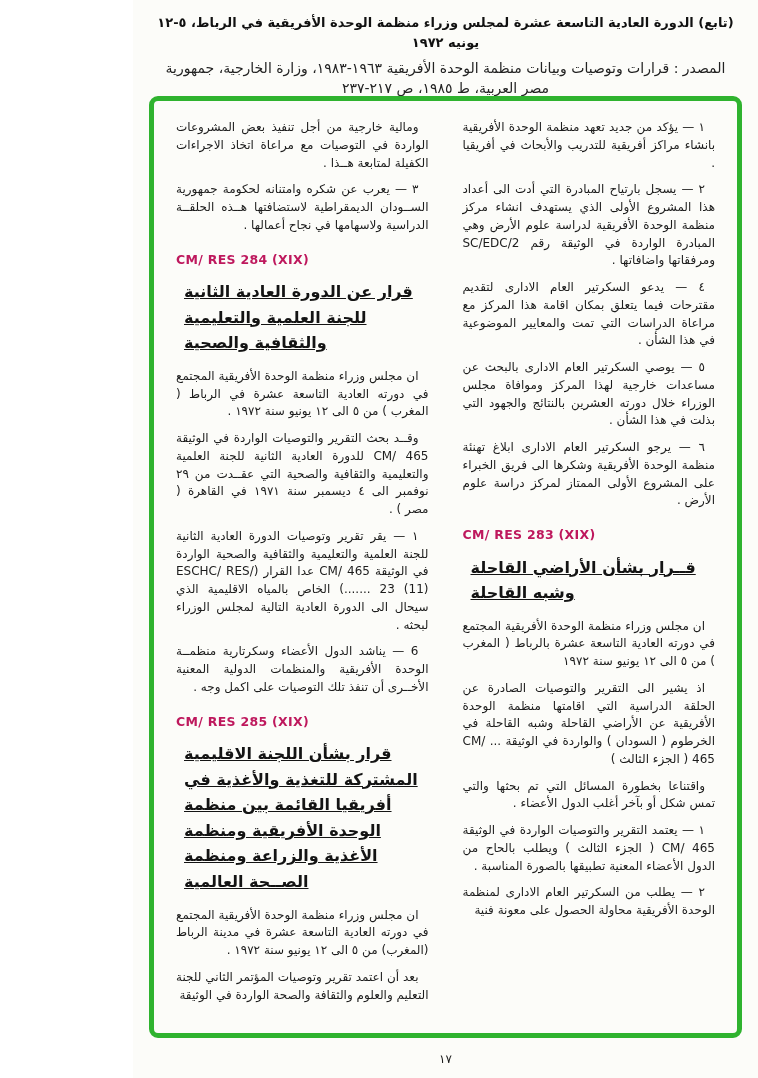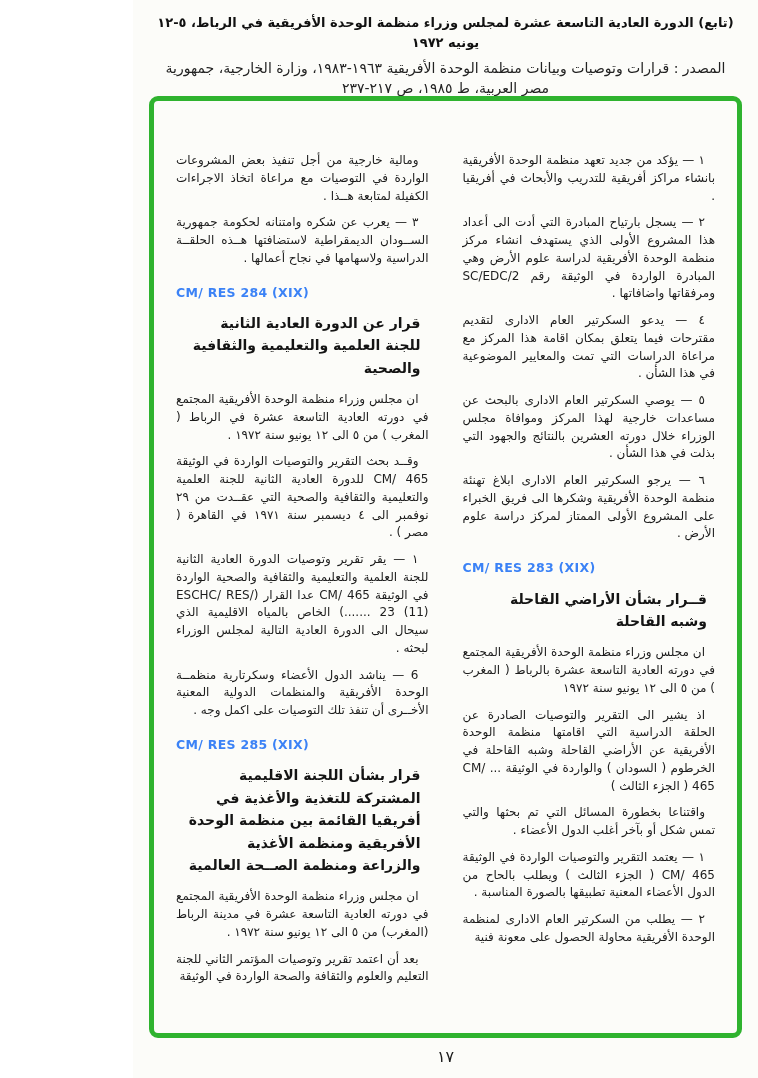--- a/index.html
+++ b/index.html
@@ -51,51 +51,51 @@
     overflow: hidden;
     background: #fcfcf9;
   }
   .col {
     flex: 1 1 0;
     min-width: 0;
     font-size: 12px;
     line-height: 1.48;
     text-align: justify;
     text-justify: inter-word;
-    margin-top: 33px;
   }
   .blk { margin: 0 0 9px 0; }
   p.para {
     margin: 0 0 9px 0;
     text-indent: 10px;
   }
   .code {
     direction: ltr;
     text-align: left;
     font-weight: bold;
     font-size: 12.5px;
     letter-spacing: 0.3px;
     margin: 16px 0 10px 0;
-    color: #3b82f6;
+    color: #be185d;
   }
   h3.title {
-    font-size: 14px;
+    font-size: 16px;
     font-weight: bold;
-    text-align: right;
+    text-align: left;
     margin: 4px 8px 12px 8px;
     line-height: 1.6;
     color: #141414;
+    text-decoration: underline;
   }
   .page-number {
     position: absolute;
     bottom: 12px;
     left: 0;
     right: 0;
     text-align: center;
-    font-size: 16px;
+    font-size: 12px;
     color: #1c1c1c;
   }
 </style>
 </head>
 <body>
 
 <div class="page">
 
   <header class="page-header">
     <div class="header-line1">(تابع) الدورة العادية التاسعة عشرة لمجلس وزراء منظمة الوحدة الأفريقية في الرباط، ٥-١٢ يونيه ١٩٧٢</div>

